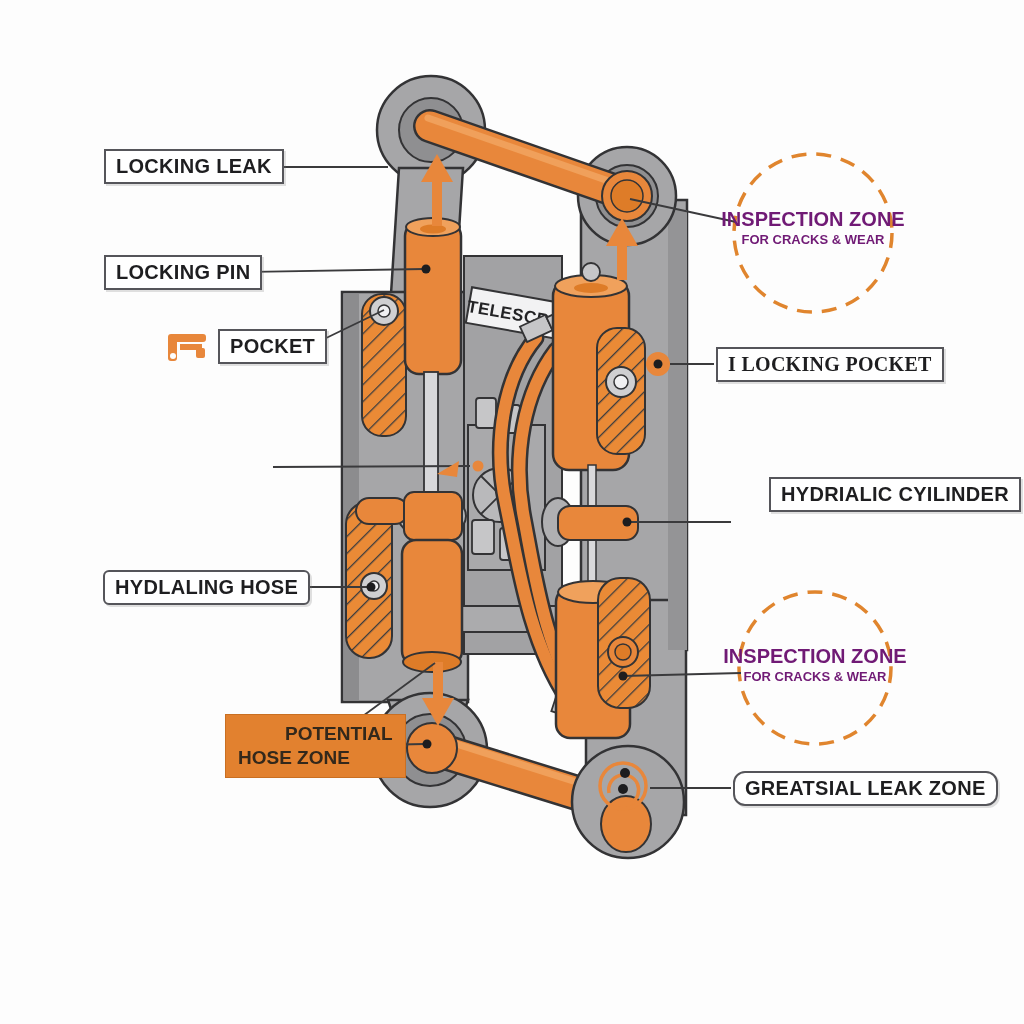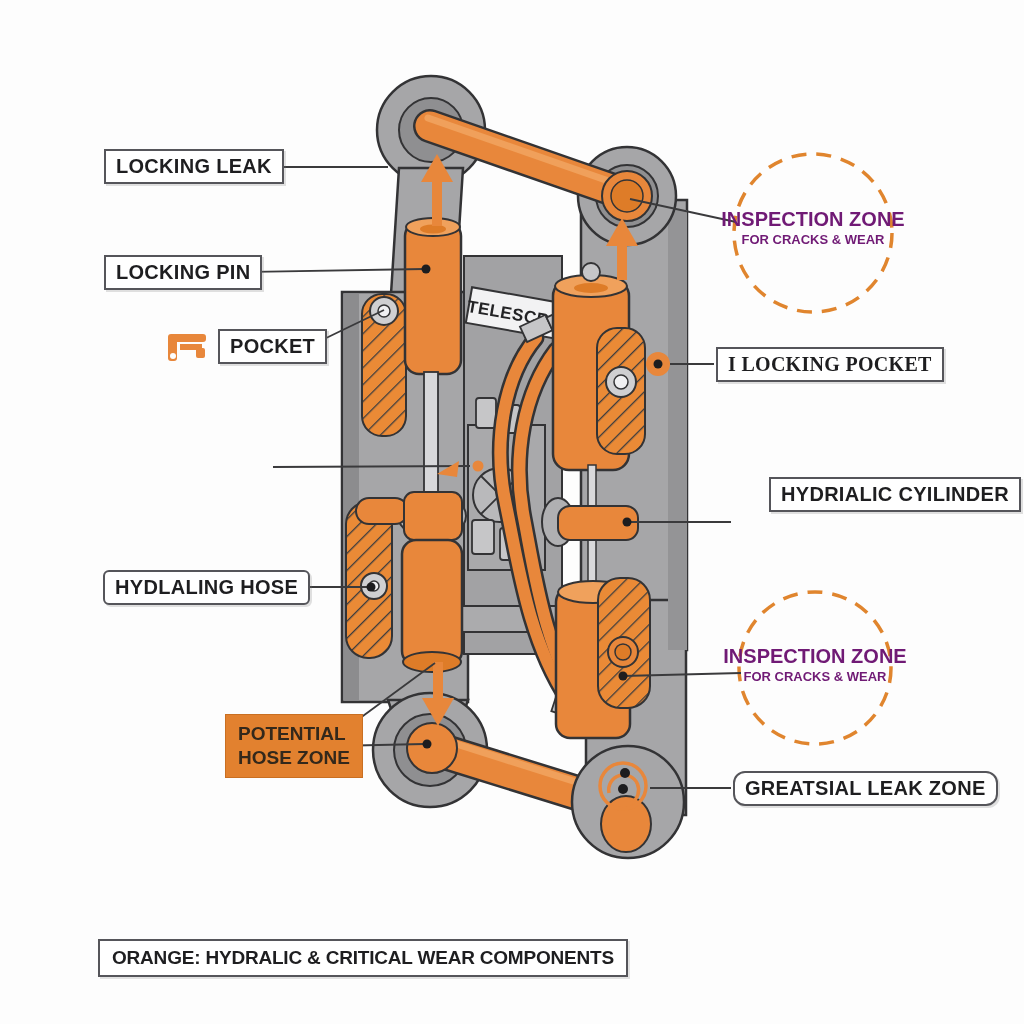--- a/index.html
+++ b/index.html
@@ -243,35 +243,34 @@
 <div class="lbl" style="left:104px;top:149px;">LOCKING LEAK</div>
 
 <div class="lbl" style="left:104px;top:255px;">LOCKING PIN</div>
 
 <div class="lbl" style="left:218px;top:329px;">POCKET</div>
 
 
 <div class="lbl" style="left:103px;top:570px;border-radius:6px;">HYDLALING HOSE</div>
 
 <div class="lbl-orange" style="left:225px;top:714px;">
-  <span style="display:block;">POTENTIAL</span>
+  <span style="display:block;margin-left:47px;">POTENTIAL</span>
   <span style="display:block;">HOSE ZONE</span>
 </div>
 
 <div class="circle-text" style="left:718px;top:208px;">
   <span class="l1">INSPECTION ZONE</span>
   <span class="l2">FOR CRACKS &amp; WEAR</span>
 </div>
 
 <div class="lbl" style="left:716px;top:347px;font-family:Liberation Serif, serif;">I LOCKING POCKET</div>
 
 <div class="lbl" style="left:733px;top:477px;margin-left:36px;">HYDRIALIC CYILINDER</div>
 
 <div class="circle-text" style="left:720px;top:645px;">
   <span class="l1">INSPECTION ZONE</span>
   <span class="l2">FOR CRACKS &amp; WEAR</span>
 </div>
 
 <div class="lbl" style="left:733px;top:771px;border-radius:12px;">GREATSIAL LEAK ZONE</div>
 
-<div class="legend" style="left:98px;top:939px;">ORANGE: HYDRALIC &amp; CRITICAL WEAR COMPONENTS</div>
 
 </div>
 
 </body></html>

